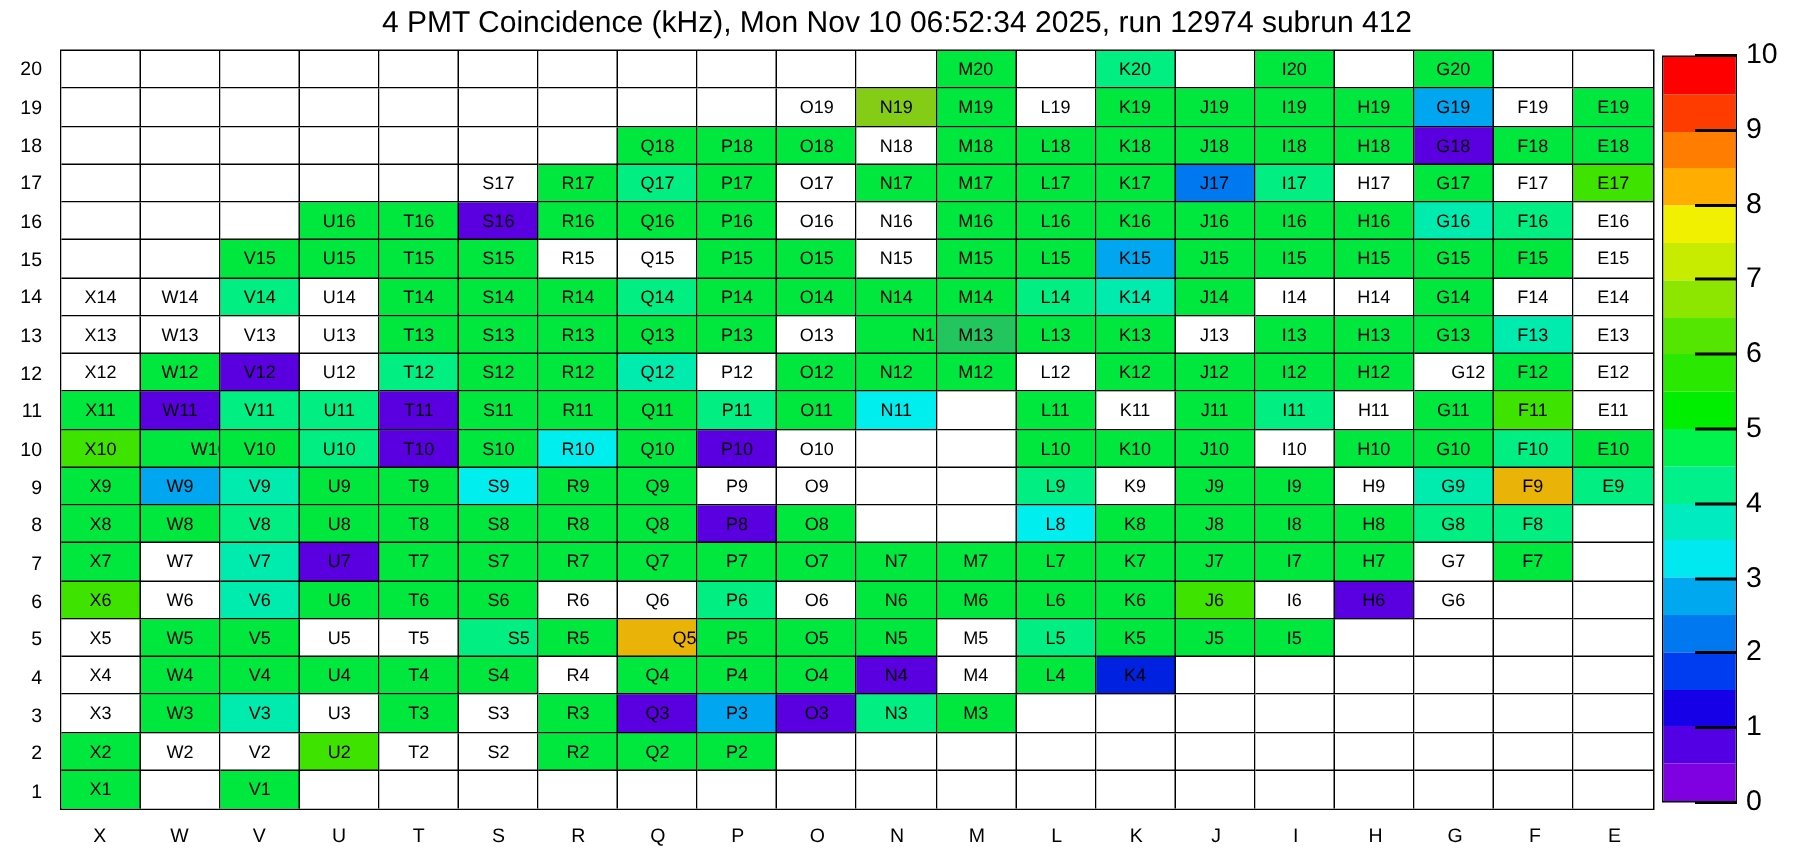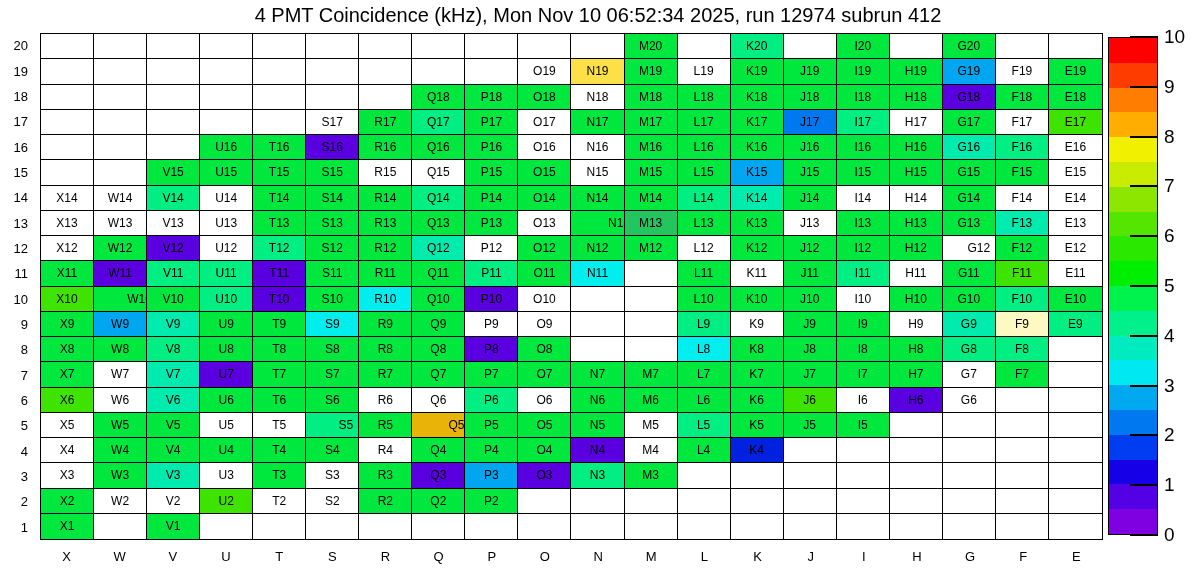--- a/index.html
+++ b/index.html
@@ -113,21 +113,21 @@
       <div class="cell"></div>
       <div class="cell"></div>
       <div class="cell"></div>
       <div class="cell"></div>
       <div class="cell"></div>
       <div class="cell"></div>
       <div class="cell"></div>
       <div class="cell" style="background: rgb(255, 255, 255);">
         <span>O19</span>
       </div>
-      <div class="cell" style="background: #fde047;">
+      <div class="cell" style="background: #84cc16;">
         <span>N19</span>
       </div>
       <div class="cell" style="background: rgb(0, 232, 62);">
         <span>M19</span>
       </div>
       <div class="cell" style="background: rgb(255, 255, 255);">
         <span>L19</span>
       </div>
       <div class="cell" style="background: rgb(0, 232, 62);">
         <span>K19</span>
@@ -693,21 +693,21 @@
       </div>
       <div class="cell" style="background: rgb(0, 232, 62);">
         <span>I9</span>
       </div>
       <div class="cell" style="background: rgb(255, 255, 255);">
         <span>H9</span>
       </div>
       <div class="cell" style="background: rgb(0, 235, 174);">
         <span>G9</span>
       </div>
-      <div class="cell" style="background: #fef9c3;">
+      <div class="cell" style="background: #eab308;">
         <span>F9</span>
       </div>
       <div class="cell" style="background: rgb(0, 238, 130);">
         <span>E9</span>
       </div>
       <div class="cell" style="background: rgb(0, 232, 62);">
         <span>X8</span>
       </div>
       <div class="cell" style="background: rgb(0, 232, 62);">
         <span>W8</span>

